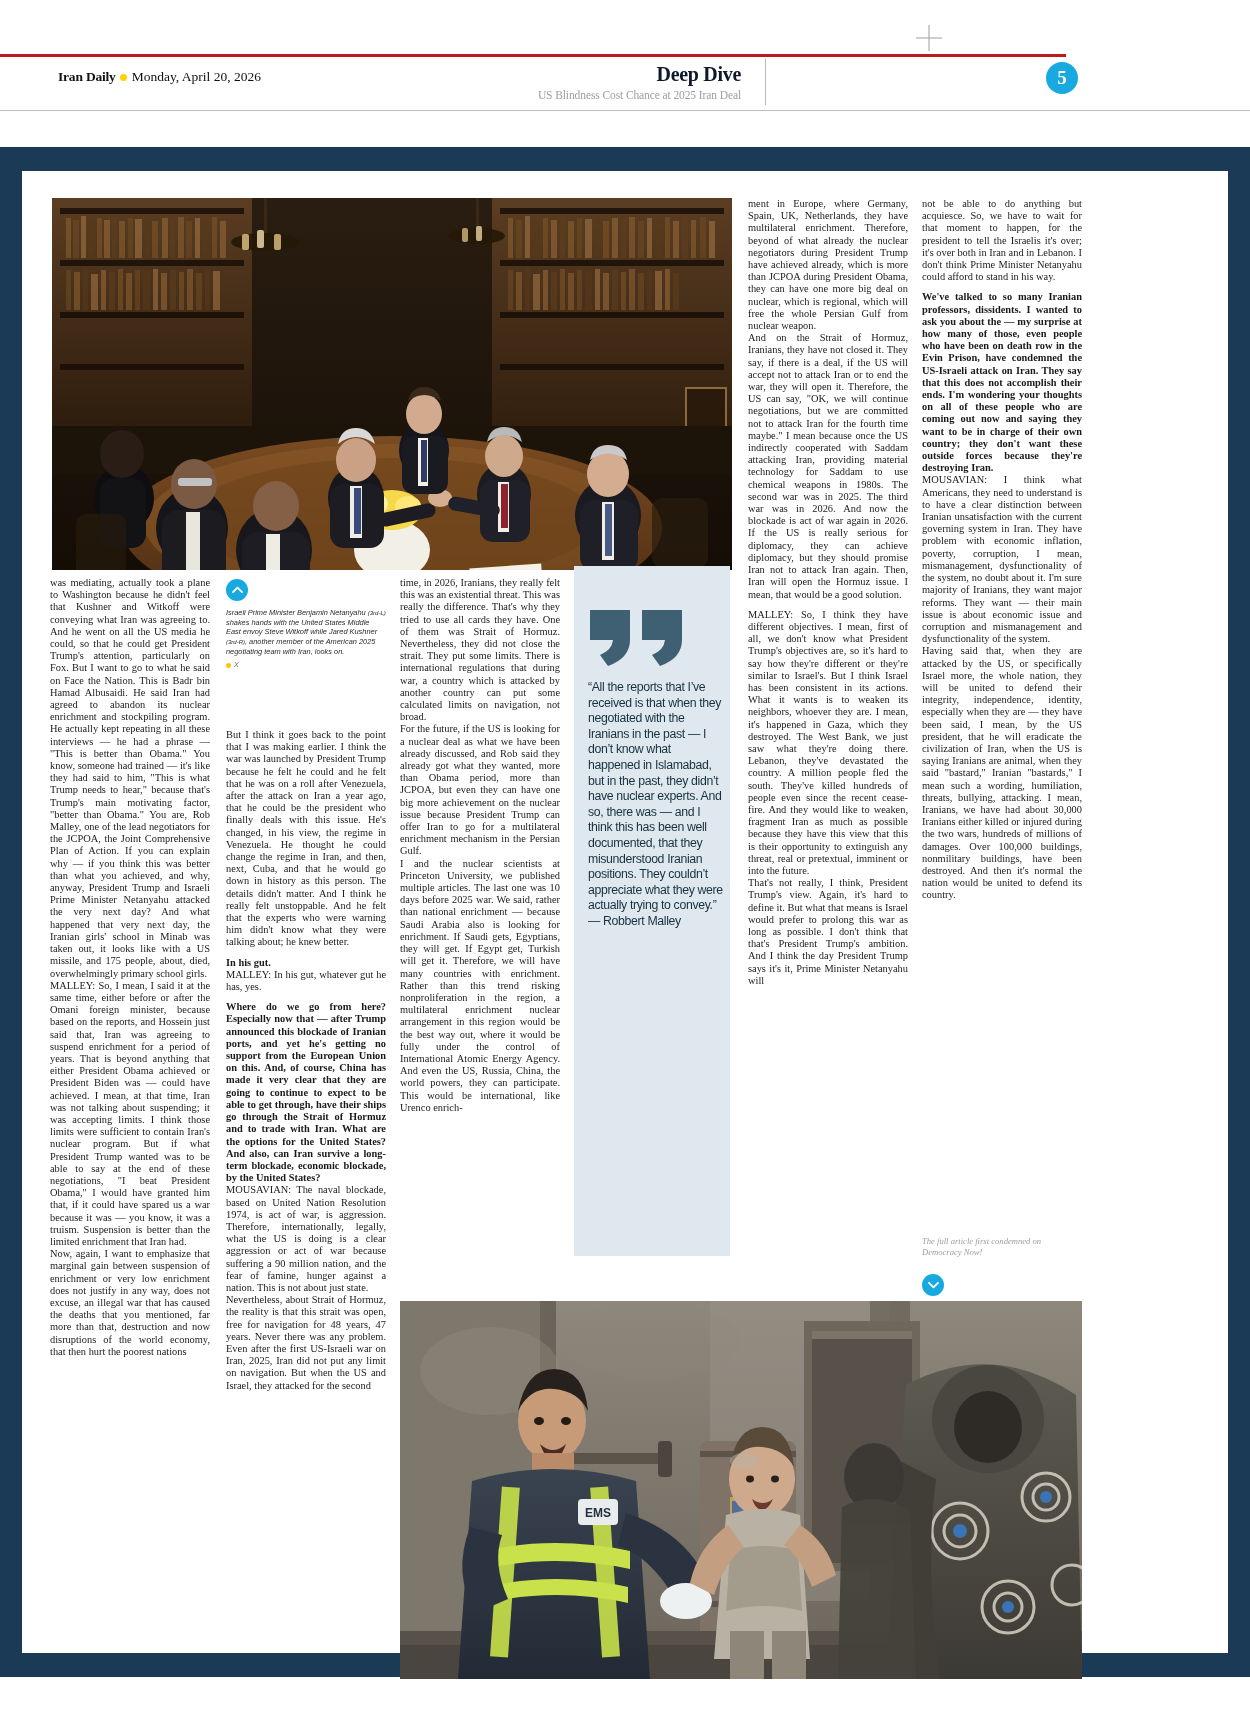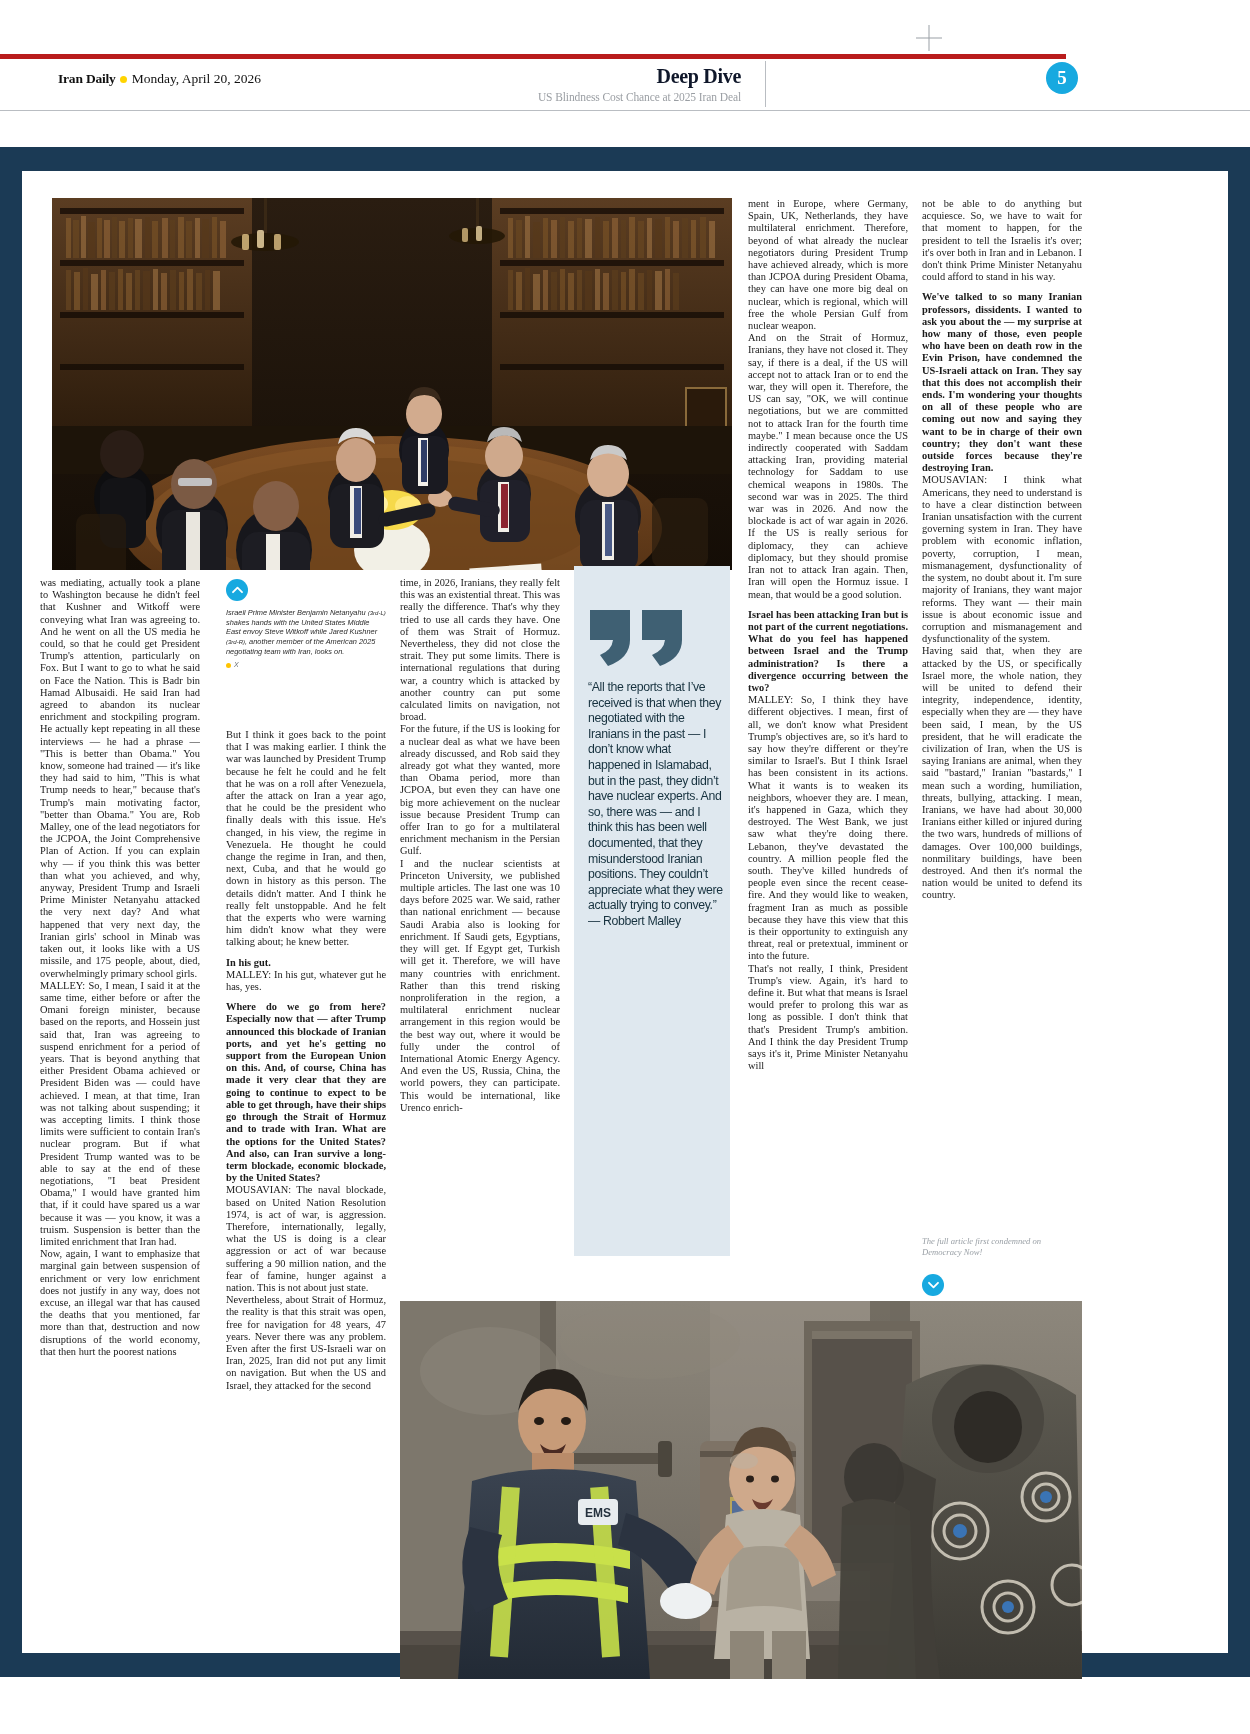--- a/index.html
+++ b/index.html
@@ -16,21 +16,21 @@
   .crop-mark { position:absolute; width:26px; height:26px; }
   .crop-mark:before, .crop-mark:after {
     content:""; position:absolute; background:#9aa0a6;
   }
   .crop-mark:before { left:50%; top:0; width:1px; height:26px; transform:translateX(-50%); }
   .crop-mark:after  { top:50%; left:0; height:1px; width:26px; transform:translateY(-50%); }
 
   
   .masthead {
     position:absolute; left:0; top:54px; width:1066px; height:56px;
-    border-top:5px solid #b91c1c;
+    border-top:3px solid #b91c1c;
   }
   .mast-left {
     position:absolute; left:58px; top:12px;
     font-family:"Liberation Serif", serif;
     font-size:13.5px; color:#111; white-space:nowrap;
   }
   .mast-left .paper { font-weight:bold; letter-spacing:-0.2px; }
   .mast-dot {
     display:inline-block; width:7px; height:7px; border-radius:50%;
     background:#ffd400; margin:0 5px 0 4px; vertical-align:middle;
@@ -78,21 +78,21 @@
   }
   .hero-scene { position:absolute; inset:0; }
 
   
   .col { position:absolute; font-size:10.4px; line-height:12.2px; color:#1a1a1a; text-align:justify; }
   .col p { margin:0 0 0 0; text-indent:0; }
   .col p + p { margin-top:0px; }
   .col .q { font-weight:bold; }
   .col .gap { display:block; height:8px; }
 
-  .colA { left:18px;  top:406px; width:160px; }
+  .colA { left:28px;  top:406px; width:160px; }
   .colB { left:204px; top:558px; width:160px; }
   .colC { left:378px; top:406px; width:160px; }
   .colD { left:726px; top:27px;  width:160px; }
   .colE { left:900px; top:27px;  width:160px; }
 
   
   .cap-block { position:absolute; left:204px; top:408px; width:160px; }
   .cap-arrow {
     width:22px; height:22px; border-radius:50%; background:#17a9e0;
     display:flex; align-items:center; justify-content:center; margin-bottom:7px;
@@ -420,21 +420,20 @@
     <div class="col colC">
       <p>time, in 2026, Iranians, they really felt this was an existential threat. This was really the difference. That's why they tried to use all cards they have. One of them was Strait of Hormuz. Nevertheless, they did not close the strait. They put some limits. There is international regulations that during war, a country which is attacked by another country can put some calculated limits on navigation, not broad.</p>
       <p>For the future, if the US is looking for a nuclear deal as what we have been already discussed, and Rob said they already got what they wanted, more than Obama period, more than JCPOA, but even they can have one big more achievement on the nuclear issue because President Trump can offer Iran to go for a multilateral enrichment mechanism in the Persian Gulf.</p>
       <p>I and the nuclear scientists at Princeton University, we published multiple articles. The last one was 10 days before 2025 war. We said, rather than national enrichment — because Saudi Arabia also is looking for enrichment. If Saudi gets, Egyptians, they will get. If Egypt get, Turkish will get it. Therefore, we will have many countries with enrichment. Rather than this trend risking nonproliferation in the region, a multilateral enrichment nuclear arrangement in this region would be the best way out, where it would be fully under the control of International Atomic Energy Agency. And even the US, Russia, China, the world powers, they can participate. This would be international, like Urenco enrich-</p>
     </div>
 
     <div class="col colD">
       <p>ment in Europe, where Germany, Spain, UK, Netherlands, they have multilateral enrichment. Therefore, beyond of what already the nuclear negotiators during President Trump have achieved already, which is more than JCPOA during President Obama, they can have one more big deal on nuclear, which is regional, which will free the whole Persian Gulf from nuclear weapon.</p>
       <p>And on the Strait of Hormuz, Iranians, they have not closed it. They say, if there is a deal, if the US will accept not to attack Iran or to end the war, they will open it. Therefore, the US can say, "OK, we will continue negotiations, but we are committed not to attack Iran for the fourth time maybe." I mean because once the US indirectly cooperated with Saddam attacking Iran, providing material technology for Saddam to use chemical weapons in 1980s. The second war was in 2025. The third war was in 2026. And now the blockade is act of war again in 2026. If the US is really serious for diplomacy, they can achieve diplomacy, but they should promise Iran not to attack Iran again. Then, Iran will open the Hormuz issue. I mean, that would be a good solution.</p>
       <span class="gap"></span>
-      <p class="q">Israel has been attacking Iran but is not part of the current negotiations. What do you feel has happened between Israel and the Trump administration? Is there a divergence occurring between the two?</p>
       <p>MALLEY: So, I think they have different objectives. I mean, first of all, we don't know what President Trump's objectives are, so it's hard to say how they're different or they're similar to Israel's. But I think Israel has been consistent in its actions. What it wants is to weaken its neighbors, whoever they are. I mean, it's happened in Gaza, which they destroyed. The West Bank, we just saw what they're doing there. Lebanon, they've devastated the country. A million people fled the south. They've killed hundreds of people even since the recent cease-fire. And they would like to weaken, fragment Iran as much as possible because they have this view that this is their opportunity to extinguish any threat, real or pretextual, imminent or into the future.</p>
       <p>That's not really, I think, President Trump's view. Again, it's hard to define it. But what that means is Israel would prefer to prolong this war as long as possible. I don't think that that's President Trump's ambition. And I think the day President Trump says it's it, Prime Minister Netanyahu will</p>
     </div>
 
     <div class="col colE">
       <p>not be able to do anything but acquiesce. So, we have to wait for that moment to happen, for the president to tell the Israelis it's over; it's over both in Iran and in Lebanon. I don't think Prime Minister Netanyahu could afford to stand in his way.</p>
       <span class="gap"></span>
       <p class="q">We've talked to so many Iranian professors, dissidents. I wanted to ask you about the — my surprise at how many of those, even people who have been on death row in the Evin Prison, have condemned the US-Israeli attack on Iran. They say that this does not accomplish their ends. I'm wondering your thoughts on all of these people who are coming out now and saying they want to be in charge of their own country; they don't want these outside forces because they're destroying Iran.</p>
       <p>MOUSAVIAN: I think what Americans, they need to understand is to have a clear distinction between Iranian unsatisfaction with the current governing system in Iran. They have problem with economic inflation, poverty, corruption, I mean, mismanagement, dysfunctionality of the system, no doubt about it. I'm sure majority of Iranians, they want major reforms. They want — their main issue is about economic issue and corruption and mismanagement and dysfunctionality of the system.</p>
       <p>Having said that, when they are attacked by the US, or specifically Israel more, the whole nation, they will be united to defend their integrity, independence, identity, especially when they are — they have been said, I mean, by the US president, that he will eradicate the civilization of Iran, when the US is saying Iranians are animal, when they said "bastard," Iranian "bastards," I mean such a wording, humiliation, threats, bullying, attacking. I mean, Iranians, we have had about 30,000 Iranians either killed or injured during the two wars, hundreds of millions of damages. Over 100,000 buildings, nonmilitary buildings, have been destroyed. And then it's normal the nation would be united to defend its country.</p>

